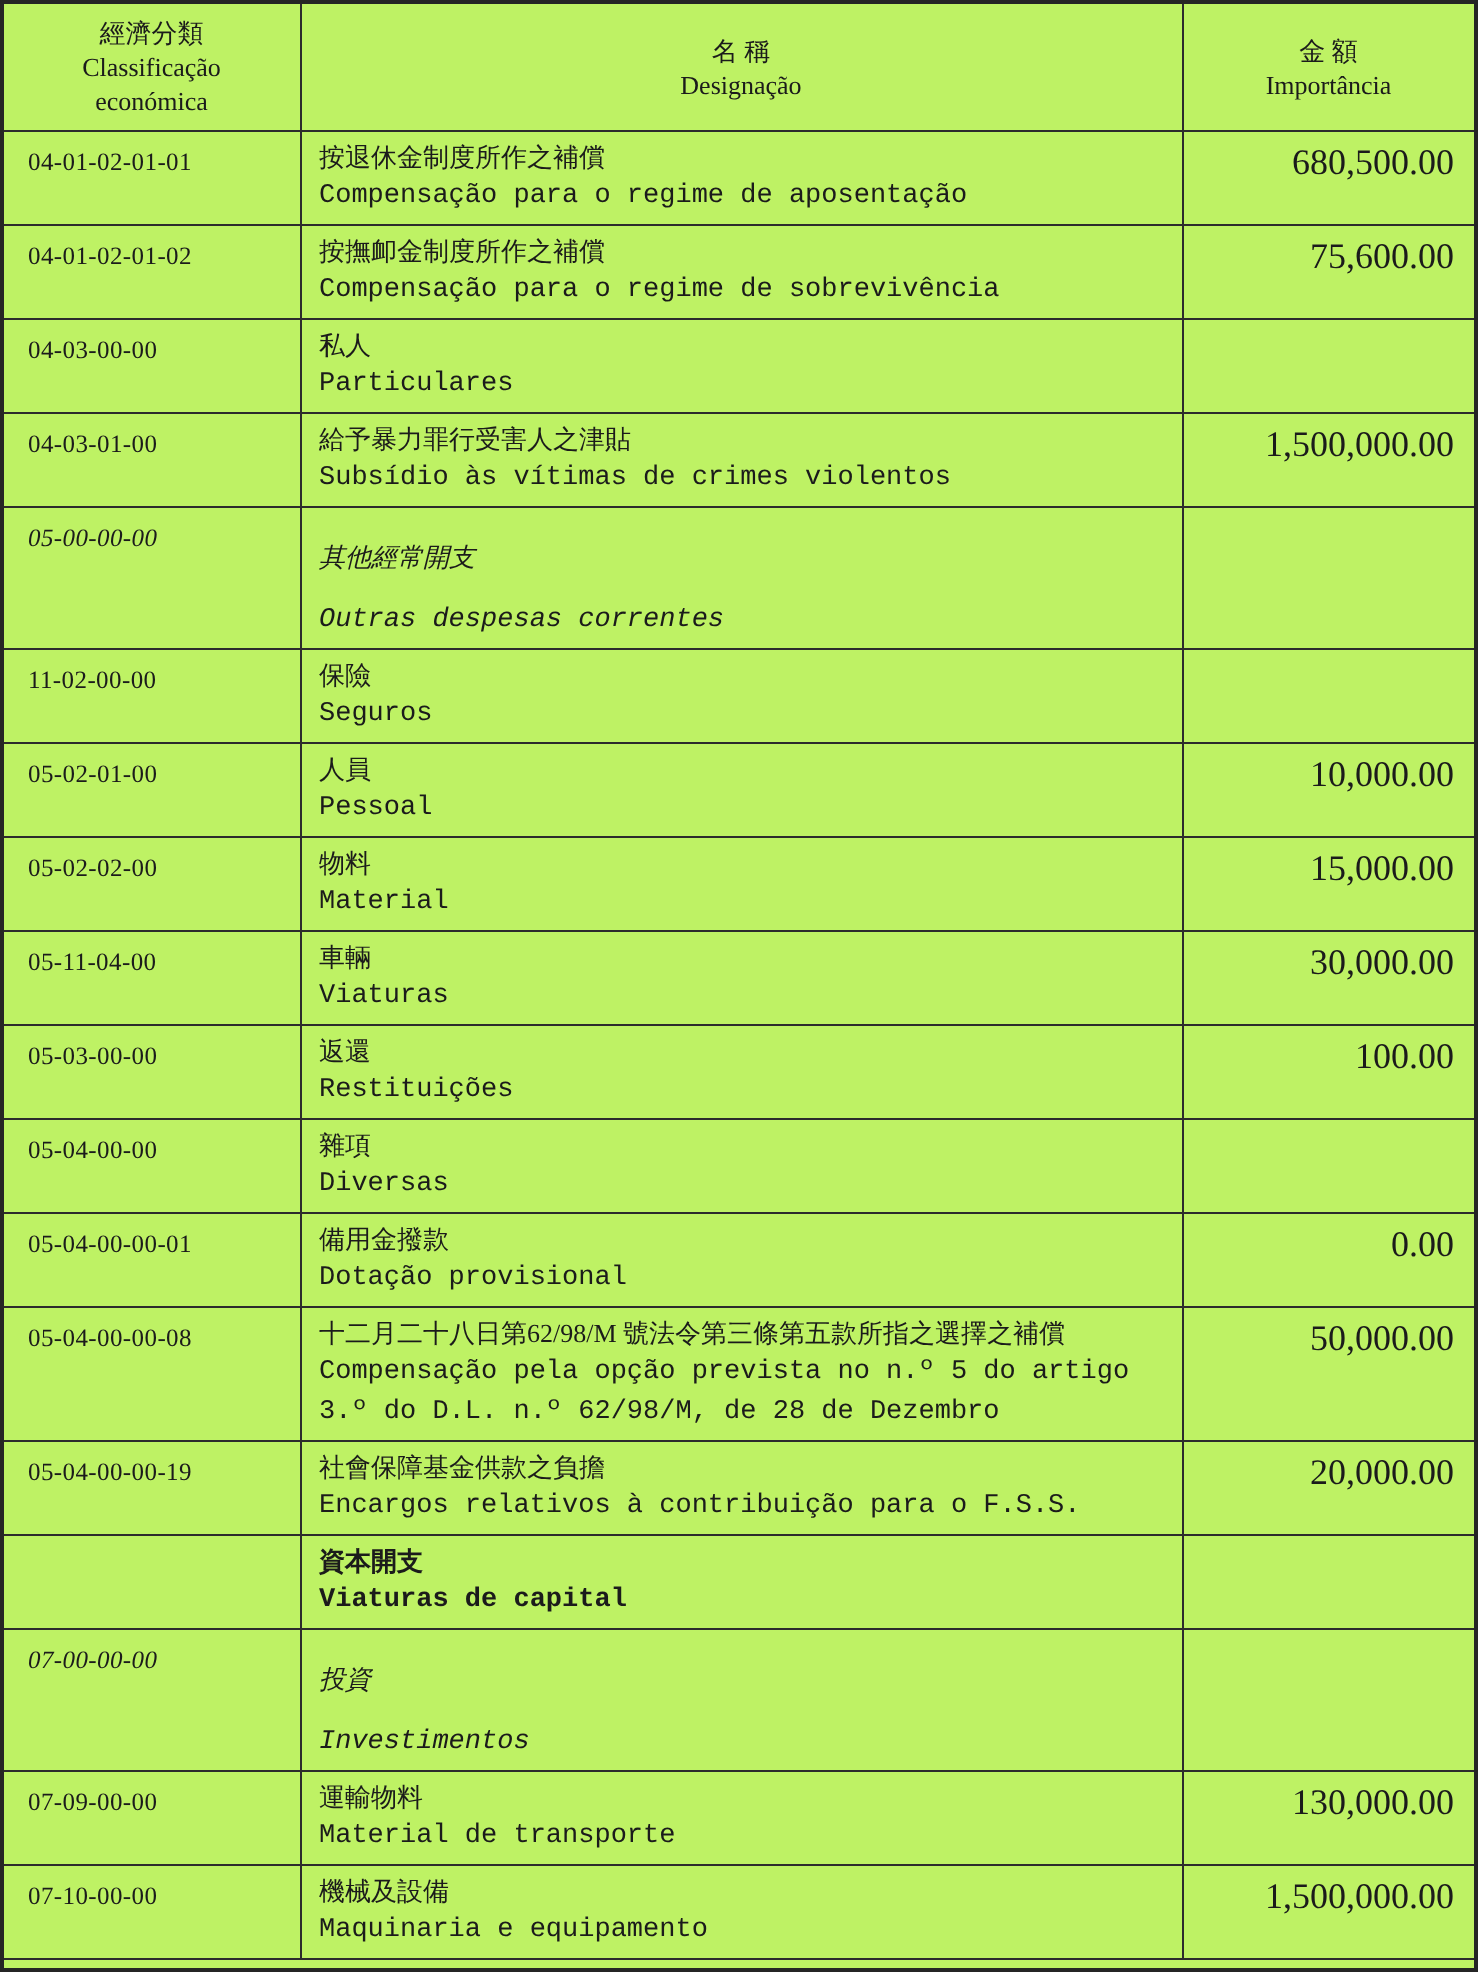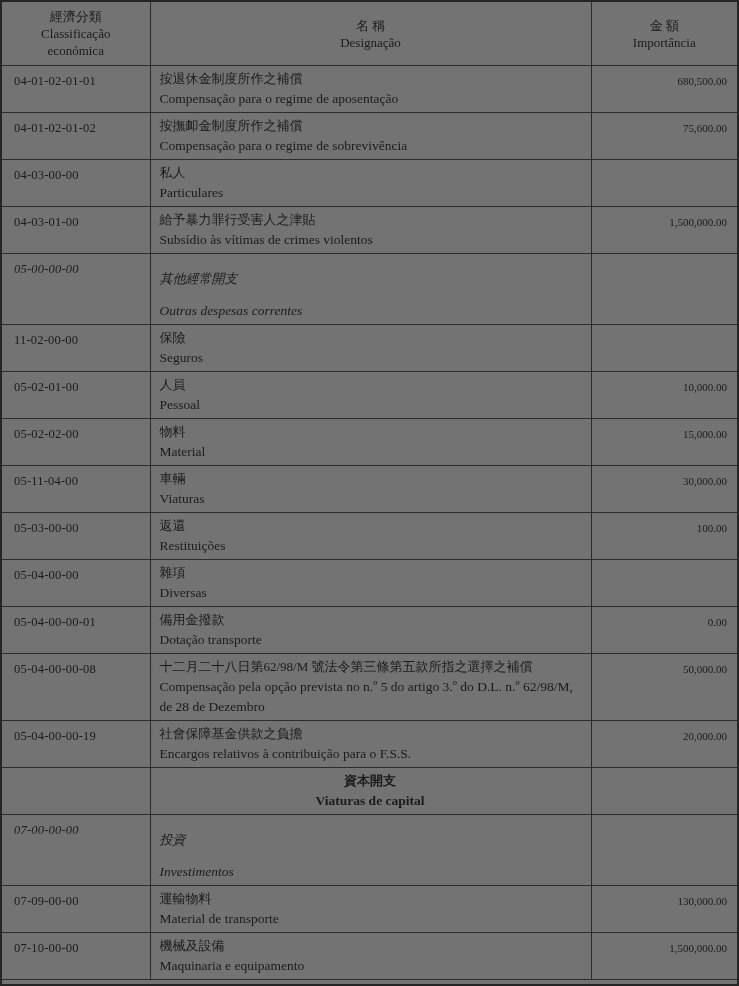--- a/index.html
+++ b/index.html
@@ -10,21 +10,21 @@
     width: 739px;
     height: 986px;
     background: #f2f2ef;
     font-family: "Liberation Serif", "DejaVu Serif", serif;
     color: #1b1b1b;
   }
   .page {
     width: 739px;
     height: 986px;
     box-sizing: border-box;
-    background: #737373;
+    background: #bef264;
     border: 2px solid #252525;
     overflow: hidden;
   }
   table.budget {
     width: 100%;
     border-collapse: collapse;
     table-layout: fixed;
   }
   col.c-code   { width: 148px; }
   col.c-desig  { width: 441px; }
@@ -56,38 +56,39 @@
   td.desig {
     padding: 3px 10px 3px 9px;
   }
   .zh {
     font-size: 13px;
     line-height: 20px;
   }
   .pt {
     font-size: 13.5px;
     line-height: 20px;
+    font-family: Liberation Mono, monospace;
   }
   td.amount {
     border-left: 1px solid #2c2c2c;
     text-align: right;
-    font-size: 11px;
+    font-size: 18px;
     line-height: 18px;
     padding: 6px 10px 4px 6px;
     margin-left: 32px;
   }
 
   tr.italic td.code,
   tr.italic .zh,
   tr.italic .pt {
     font-style: italic;
     margin-top: 12px;
   }
   tr.section td.desig {
-    text-align: center;
+    text-align: left;
   }
   tr.section .zh,
   tr.section .pt {
     font-weight: bold;
   }
 </style>
 </head>
 <body>
 
 <div class="page">
@@ -212,21 +213,21 @@
           <div class="zh">雜項</div>
           <div class="pt">Diversas</div>
         </td>
         <td class="amount"></td>
       </tr>
 
       <tr class="row">
         <td class="code">05-04-00-00-01</td>
         <td class="desig">
           <div class="zh">備用金撥款</div>
-          <div class="pt">Dotação transporte</div>
+          <div class="pt">Dotação provisional</div>
         </td>
         <td class="amount">0.00</td>
       </tr>
 
 
       <tr class="row">
         <td class="code">05-04-00-00-08</td>
         <td class="desig">
           <div class="zh">十二月二十八日第62/98/M 號法令第三條第五款所指之選擇之補償</div>
           <div class="pt">Compensação pela opção prevista no n.º 5 do artigo 3.º do D.L. n.º 62/98/M, de 28 de Dezembro</div>

